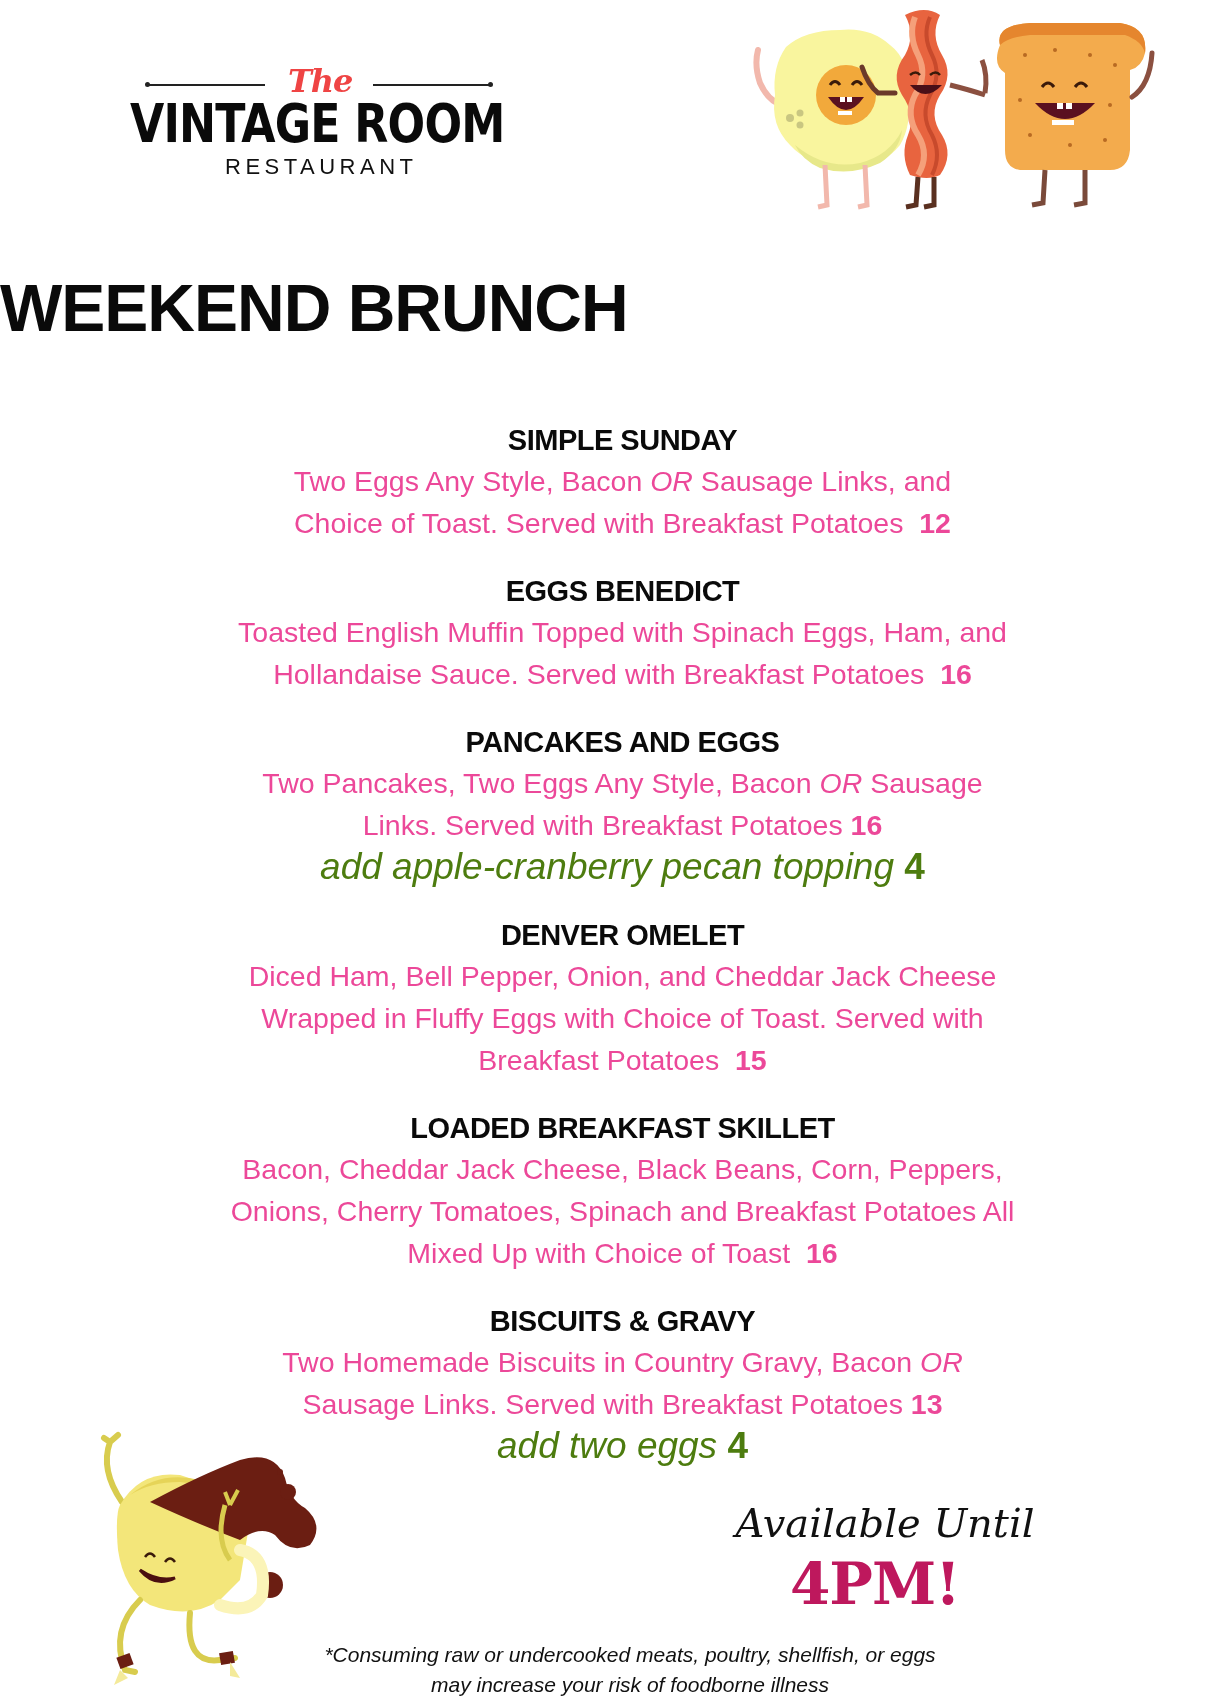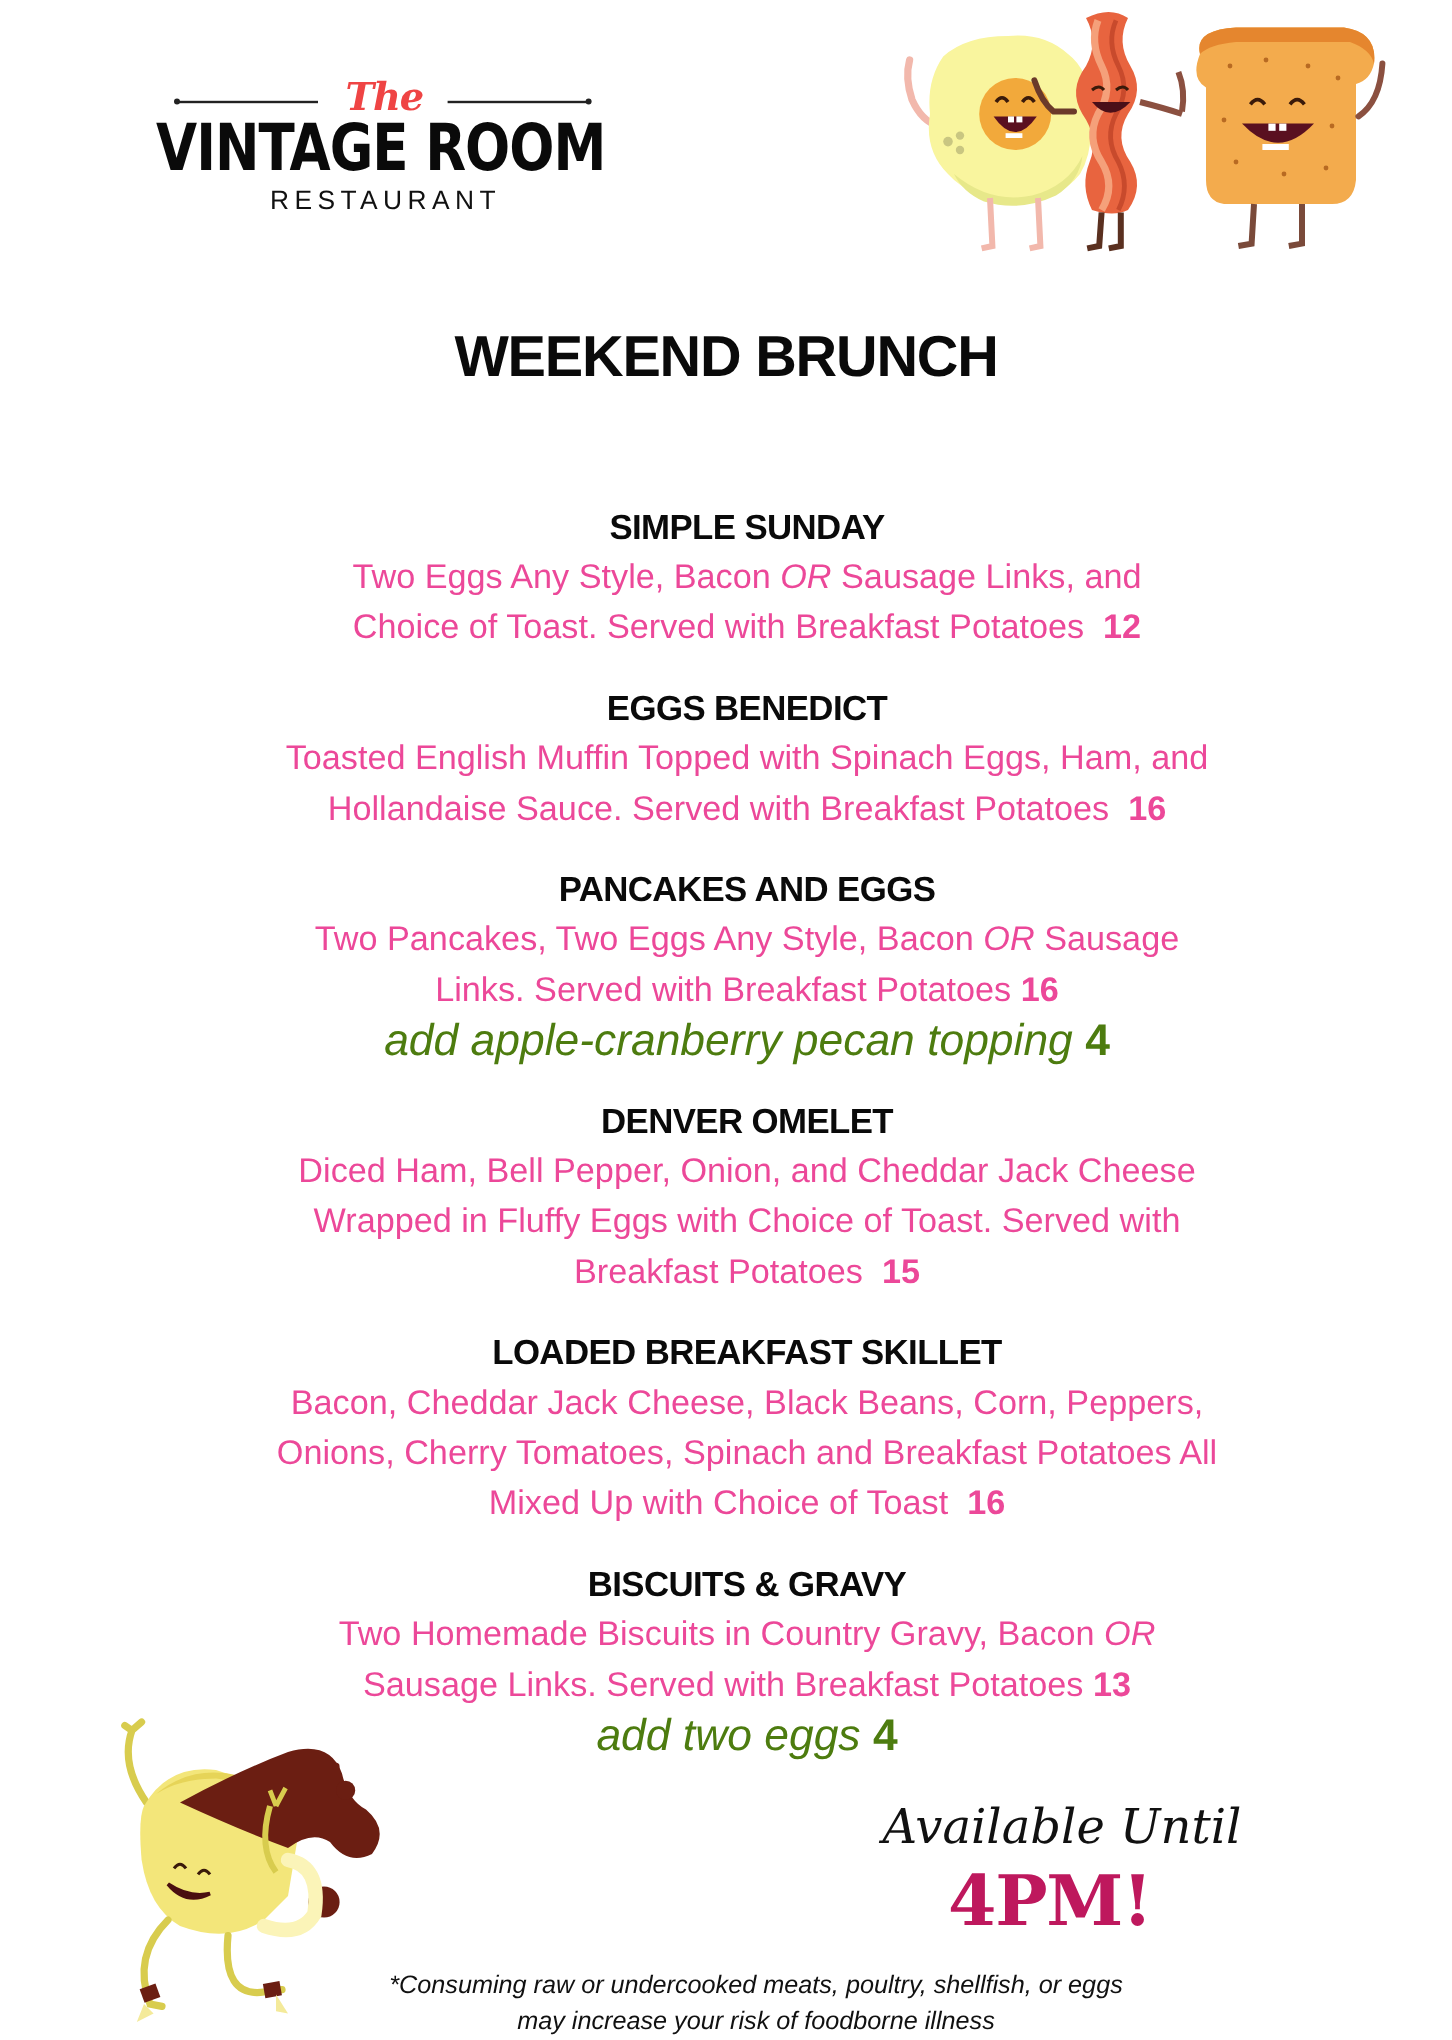--- a/index.html
+++ b/index.html
@@ -15,21 +15,21 @@
   .logo .rule.r::after { right:-2px; } .logo .rule.r::before { display:none; }
   .logo .the { position:absolute; left:158px; top:0; font-family:"DejaVu Serif", serif; font-style:italic; font-weight:bold; font-size:32px; color:#ef4444; letter-spacing:-1px; }
   .logo .name { position:absolute; left:0; top:30px; width:390px; text-align:center; font-family:"DejaVu Sans", sans-serif; font-weight:bold; font-size:54px; letter-spacing:-1px; color:#0a0a0a; transform:scaleX(0.82); transform-origin:left top; white-space:nowrap; width:480px; text-align:left; }
   .logo .sub { position:absolute; left:95px; top:92px; font-family:"Liberation Sans", sans-serif; font-size:22px; letter-spacing:4.5px; color:#111; }
 
   
   .characters { position:absolute; left:750px; top:5px; width:420px; height:215px; }
   .characters svg { width:100%; height:100%; }
 
   
-  .title { position:absolute; left:0; width:1210px; top:270px; text-align:center; font-family:"Liberation Sans", sans-serif; font-weight:bold; font-size:48px; letter-spacing:-1px; color:#0a0a0a; transform:scaleX(1.0); }
+  .title { position:absolute; left:0; width:1210px; top:270px; font-family:"Liberation Sans", sans-serif; font-weight:bold; font-size:66px; letter-spacing:-1px; color:#0a0a0a; transform:scaleX(1.0); }
 
   
   .menu { position:absolute; left:0; top:420px; width:1205px;padding-left:20px; }
   .item { text-align:center; margin-bottom:27px; }
   .item .name { font-family:"Liberation Sans", sans-serif; font-weight:bold; font-size:29px; line-height:40px; color:#0a0a0a; letter-spacing:-0.5px; }
   .item .desc { font-family:"Liberation Sans", sans-serif; font-size:28.5px; line-height:42px; color:#ec4899; }
   .item .desc .or { font-style:italic; }
   .item .desc .price { font-weight:bold; }
   .item .addon { font-family:"Liberation Sans", sans-serif; font-style:italic; font-size:37px; line-height:42px; color:#4d7c0f; }
   .item .addon .price { font-style:normal; font-weight:bold; }

